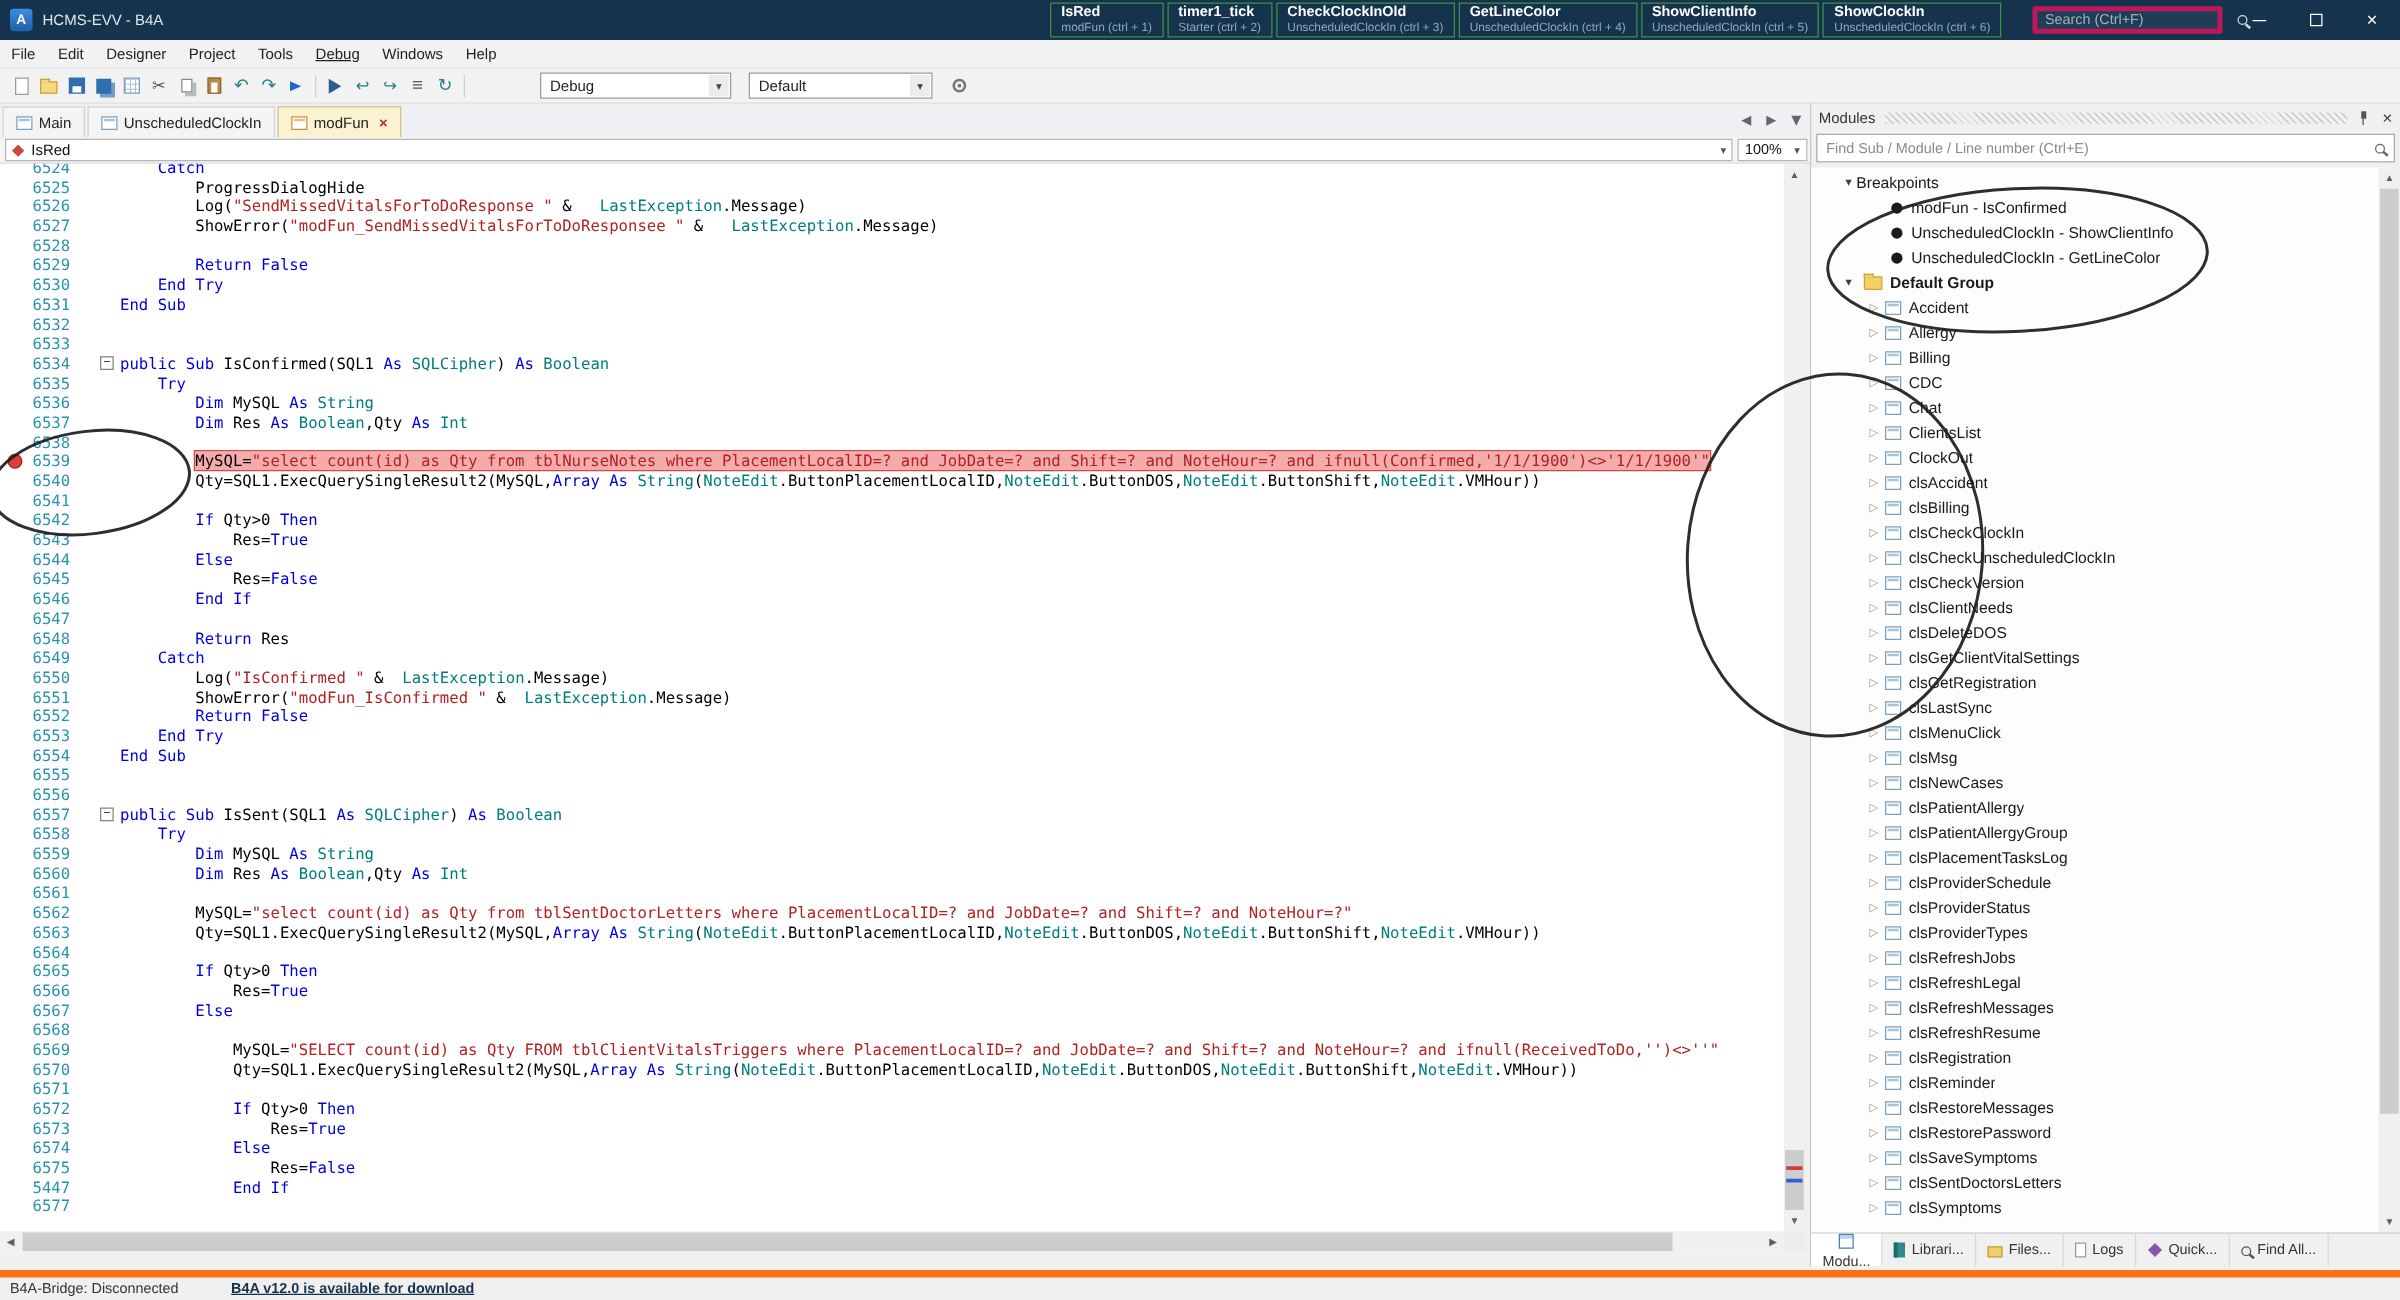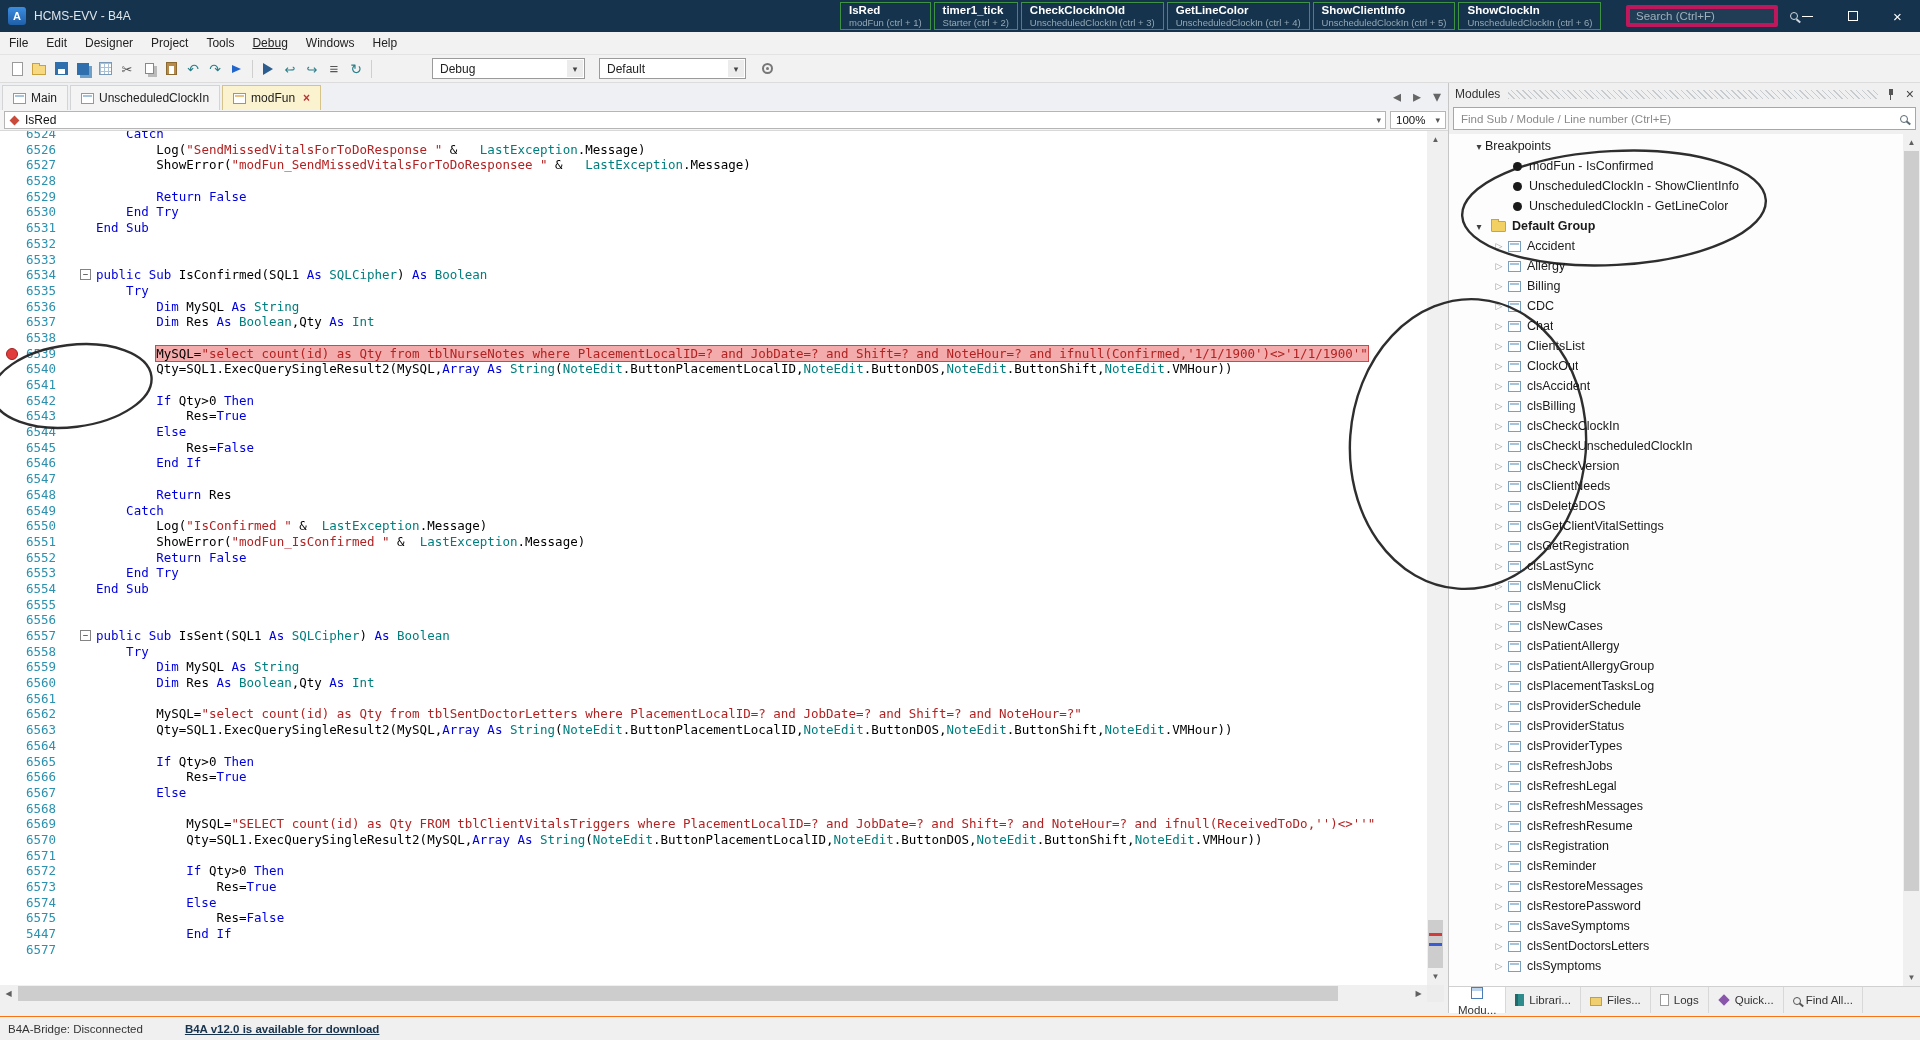--- a/index.html
+++ b/index.html
@@ -151,21 +151,21 @@
   .bti{width:12px;height:12px;display:inline-block;flex:none;}
   .bti-modules{border:1px solid #4a7db5;background:linear-gradient(#bcd4ec,#bcd4ec) top/100% 3px no-repeat,#fff;}
   .bti-libraries{background:#2e8b8b;width:9px;height:12px;border-left:3px solid #1e6b6b;}
   .bti-files{background:#f0cf70;border:1px solid #c0a040;height:9px;margin-top:2px;}
   .bti-logs{background:#fff;border:1px solid #999;width:9px;}
   .bti-quick{background:#8855aa;width:8px;height:8px;transform:rotate(45deg);margin:2px;}
   .bti-find{width:8px;height:8px;border:1.5px solid #555;border-radius:50%;position:relative;margin-top:1px;}
   .bti-find::after{content:"";position:absolute;width:5px;height:1.5px;background:#555;right:-4px;bottom:-2px;transform:rotate(40deg);}
 
   
-  .statusbar{position:absolute;left:0;right:0;top:1016px;height:24px;background:#f0f0f0;border-top:1px solid #f97316;display:flex;align-items:center;font-size:11.5px;color:#333;}
+  .statusbar{position:absolute;left:0;right:0;top:1016px;height:24px;background:#f0f0f0;border-top:6px solid #f97316;display:flex;align-items:center;font-size:11.5px;color:#333;}
   .statusbar .bridge{margin-left:8px;}
   .statusbar .uplink{margin-left:42px;font-weight:bold;color:#16324c;text-decoration:underline;cursor:pointer;}
 
   
   .annot{position:absolute;left:0;top:0;z-index:50;pointer-events:none;}
   .annot ellipse{fill:none;stroke:#1c1c1c;stroke-width:2.4;opacity:0.92;}
 </style>
 </head>
 <body>
 
@@ -326,20 +326,21 @@
     <div class="zcombo" data-name="zoom-combo">
       <span data-name="zoom-value">100%</span>
       <span class="cdrop2" data-name="chevron-down-icon">▾</span>
     </div>
   </div>
 
   <div class="editor" data-name="code-editor">
     <div class="code-scroll" data-name="code-area">
       <div class="code-inner" id="codeHost">
           <div class="crow" data-name="code-line-6524"><div class="gut" data-name="breakpoint-gutter"></div><div class="lnum" data-name="line-number">6524</div><div class="foldc" data-name="fold-column"></div><div class="ctext" data-name="code-text">    <span class="tk-k">Catch</span></div></div>
+          <div class="crow" data-name="code-line-6525"><div class="gut" data-name="breakpoint-gutter"></div><div class="lnum" data-name="line-number">6525</div><div class="foldc" data-name="fold-column"></div><div class="ctext" data-name="code-text">        <span class="tk-p">ProgressDialogHide</span></div></div>
           <div class="crow" data-name="code-line-6526"><div class="gut" data-name="breakpoint-gutter"></div><div class="lnum" data-name="line-number">6526</div><div class="foldc" data-name="fold-column"></div><div class="ctext" data-name="code-text">        <span class="tk-p">Log(</span><span class="tk-s">"SendMissedVitalsForToDoResponse "</span><span class="tk-p"> &amp;   </span><span class="tk-t">LastException</span><span class="tk-p">.Message)</span></div></div>
           <div class="crow" data-name="code-line-6527"><div class="gut" data-name="breakpoint-gutter"></div><div class="lnum" data-name="line-number">6527</div><div class="foldc" data-name="fold-column"></div><div class="ctext" data-name="code-text">        <span class="tk-p">ShowError(</span><span class="tk-s">"modFun_SendMissedVitalsForToDoResponsee "</span><span class="tk-p"> &amp;   </span><span class="tk-t">LastException</span><span class="tk-p">.Message)</span></div></div>
           <div class="crow" data-name="code-line-6528"><div class="gut" data-name="breakpoint-gutter"></div><div class="lnum" data-name="line-number">6528</div><div class="foldc" data-name="fold-column"></div><div class="ctext" data-name="code-text"></div></div>
           <div class="crow" data-name="code-line-6529"><div class="gut" data-name="breakpoint-gutter"></div><div class="lnum" data-name="line-number">6529</div><div class="foldc" data-name="fold-column"></div><div class="ctext" data-name="code-text">        <span class="tk-k">Return False</span></div></div>
           <div class="crow" data-name="code-line-6530"><div class="gut" data-name="breakpoint-gutter"></div><div class="lnum" data-name="line-number">6530</div><div class="foldc" data-name="fold-column"></div><div class="ctext" data-name="code-text">    <span class="tk-k">End Try</span></div></div>
           <div class="crow" data-name="code-line-6531"><div class="gut" data-name="breakpoint-gutter"></div><div class="lnum" data-name="line-number">6531</div><div class="foldc" data-name="fold-column"></div><div class="ctext" data-name="code-text"><span class="tk-k">End Sub</span></div></div>
           <div class="crow" data-name="code-line-6532"><div class="gut" data-name="breakpoint-gutter"></div><div class="lnum" data-name="line-number">6532</div><div class="foldc" data-name="fold-column"></div><div class="ctext" data-name="code-text"></div></div>
           <div class="crow" data-name="code-line-6533"><div class="gut" data-name="breakpoint-gutter"></div><div class="lnum" data-name="line-number">6533</div><div class="foldc" data-name="fold-column"></div><div class="ctext" data-name="code-text"></div></div>
           <div class="crow" data-name="code-line-6534"><div class="gut" data-name="breakpoint-gutter"></div><div class="lnum" data-name="line-number">6534</div><div class="foldc" data-name="fold-column"><span class="foldbox" data-name="fold-collapse-icon">−</span></div><div class="ctext" data-name="code-text"><span class="tk-k">public Sub </span><span class="tk-p">IsConfirmed(SQL1 </span><span class="tk-k">As </span><span class="tk-t">SQLCipher</span><span class="tk-p">) </span><span class="tk-k">As </span><span class="tk-t">Boolean</span></div></div>
           <div class="crow" data-name="code-line-6535"><div class="gut" data-name="breakpoint-gutter"></div><div class="lnum" data-name="line-number">6535</div><div class="foldc" data-name="fold-column"></div><div class="ctext" data-name="code-text">    <span class="tk-k">Try</span></div></div>

